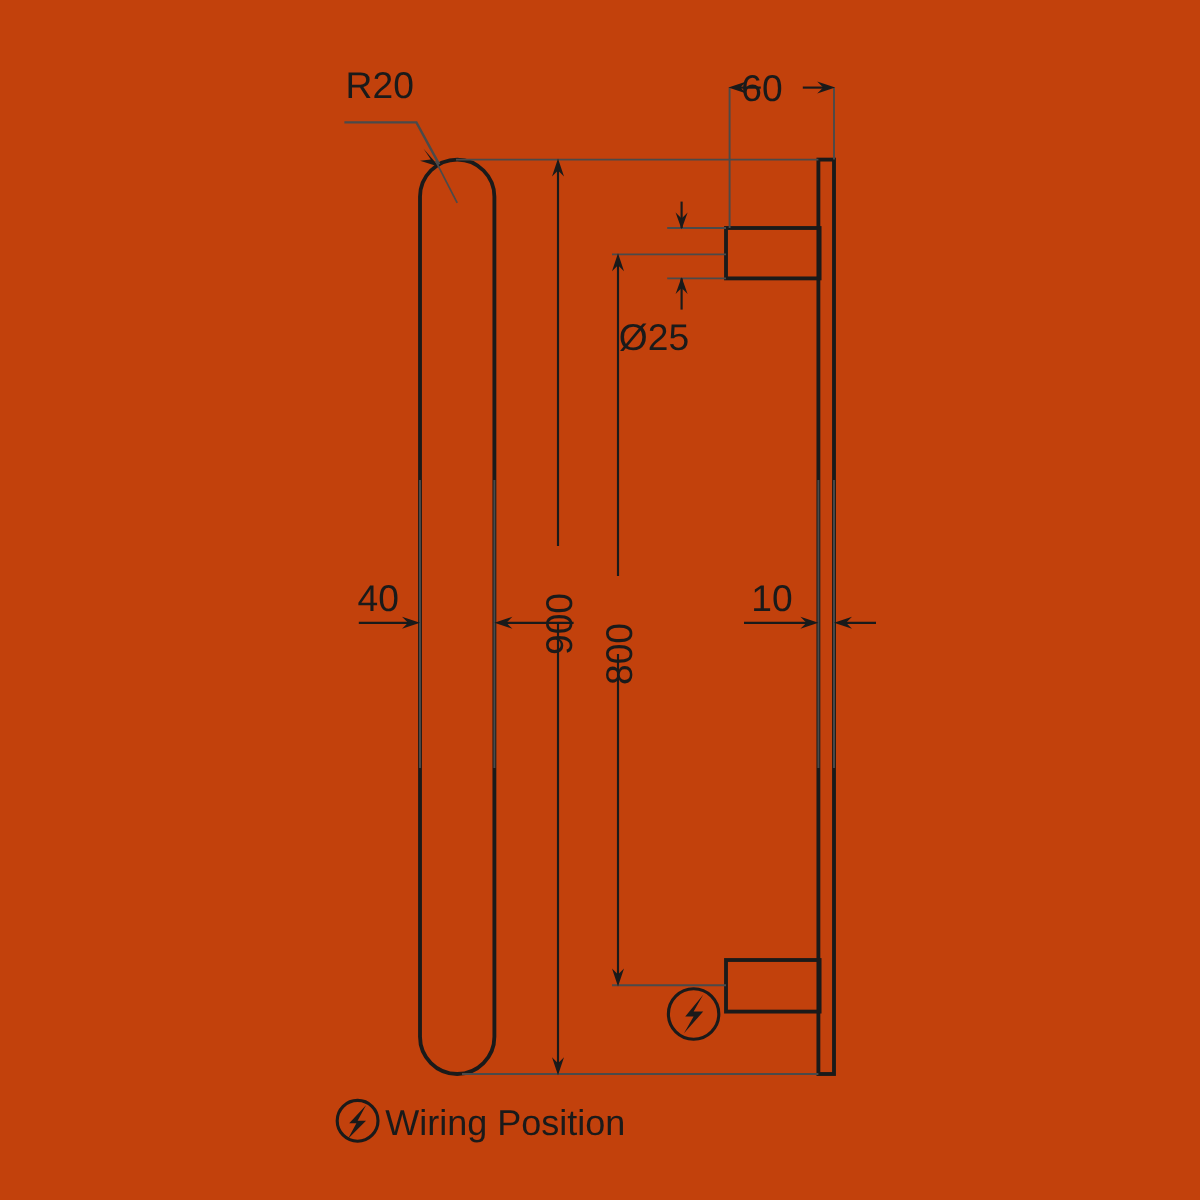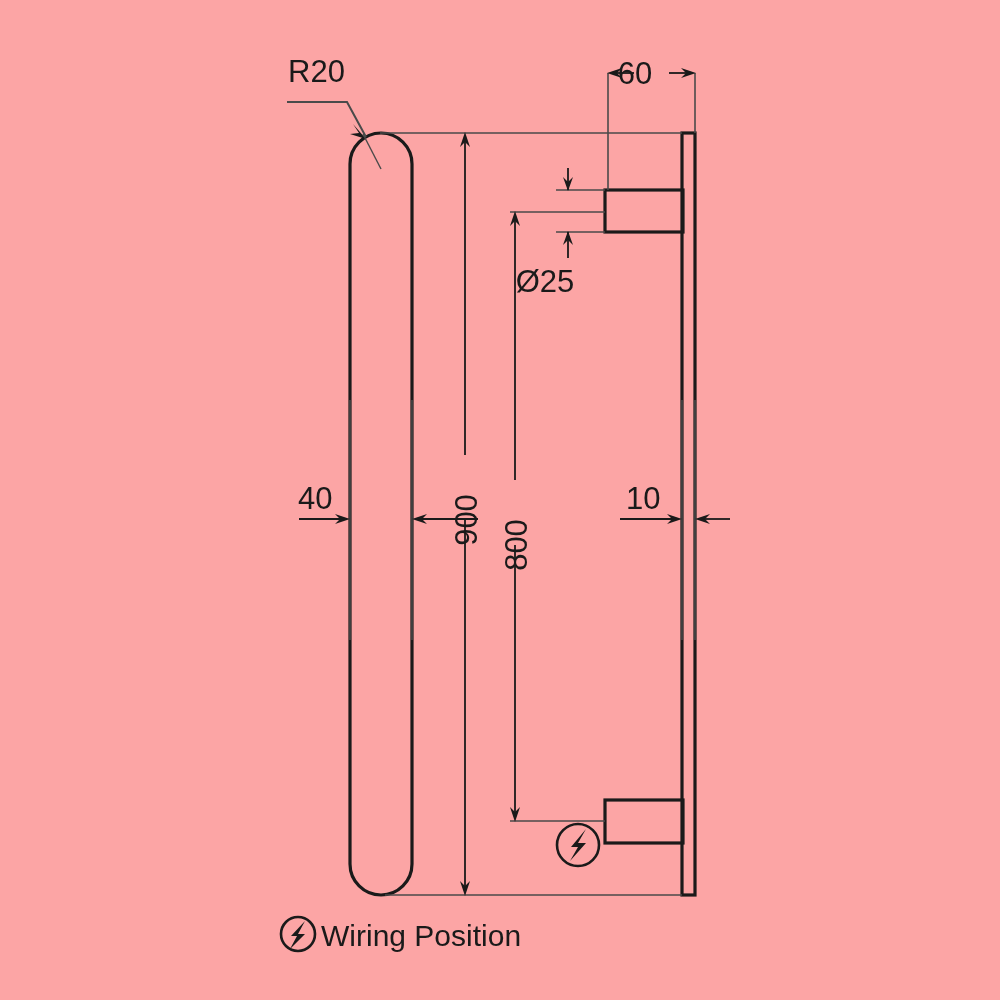--- a/index.html
+++ b/index.html
@@ -4,21 +4,21 @@
 <style>
   html, body {
     margin: 0;
     padding: 0;
     background: #ffffff;
   }
   #canvas {
     position: relative;
     width: 1000px;
     height: 1000px;
-    background: #fca5a5;
+    background: #c2410c;
     font-family: "Liberation Sans", sans-serif;
     overflow: hidden;
   }
   svg.drawing {
     position: absolute;
     left: 0;
     top: 0;
     width: 1000px;
     height: 1000px;
   }

